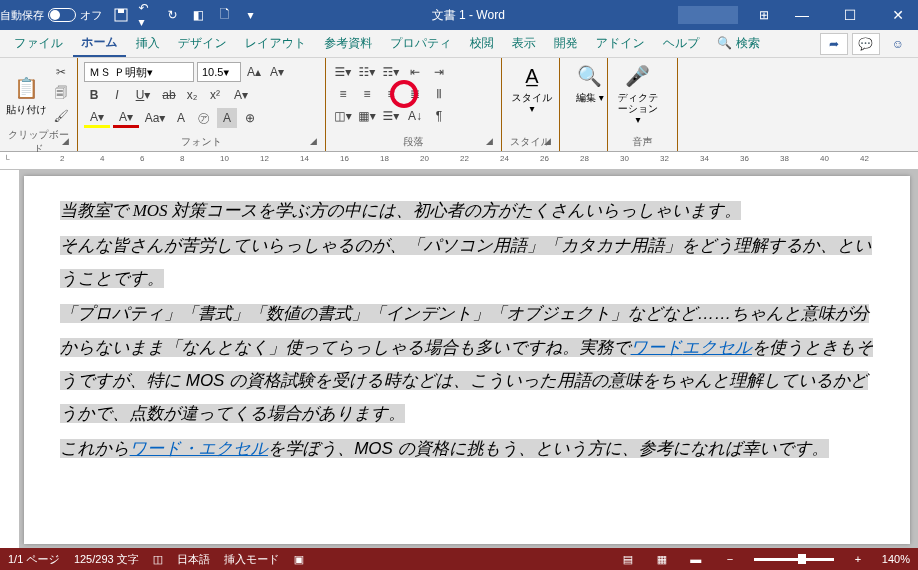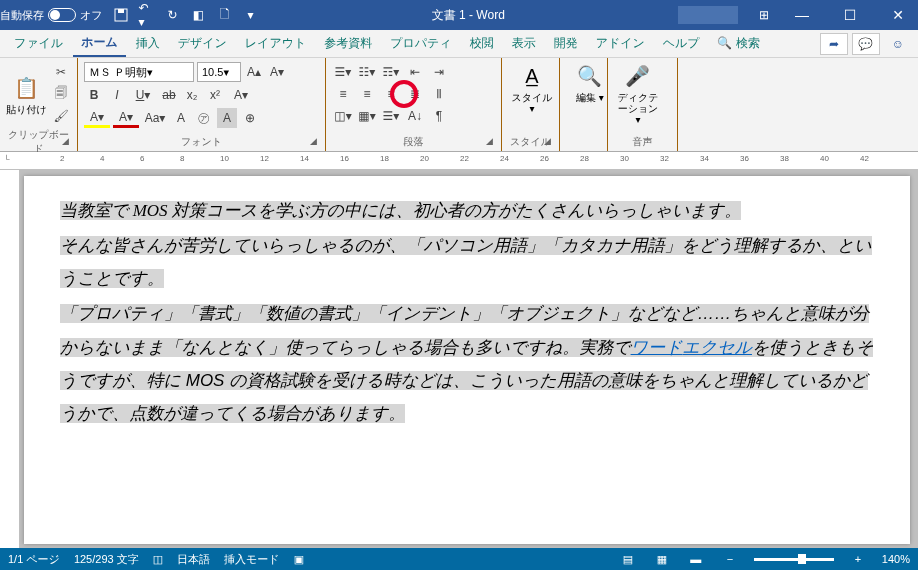--- a/index.html
+++ b/index.html
@@ -37,21 +37,21 @@
 .launcher { position:absolute; bottom:3px; right:3px; width:12px; height:12px; font-size:9px; color:#666; cursor:pointer; }
 .highlight-ring { position:absolute; width:28px; height:28px; border:4px solid #e4002b; border-radius:50%; top:22px; left:64px; pointer-events:none; }
 .ruler-h { height:18px; background:#fff; border-bottom:1px solid #c0c0c0; position:relative; font-size:8px; color:#666; overflow:hidden; }
 .ruler-h .tick { position:absolute; top:2px; }
 .doc-area { display:flex; height:380px; background:#bfbfbf; }
 .ruler-v { width:20px; background:#fff; border-right:1px solid #c0c0c0; }
 .page { margin:6px 8px 6px 4px; background:#fff; flex:1; padding:18px 30px 18px 36px; box-shadow:0 0 4px rgba(0,0,0,.3); overflow:hidden;font-style:italic; }
 .page p { font-size:17px; font-family:"MS PMincho","MS P明朝",serif; line-height:1.95; background:#d6d6d6; display:inline; }
 .page .para { margin-bottom:2px; }
 .page a { color:#0563c1; text-decoration:underline; }
-.statusbar { height:22px; background:#0369a1; color:#fff; display:flex; align-items:center; padding:0 8px; font-size:11px; gap:14px; position:absolute; bottom:0; width:918px;margin-top:12px; }
+.statusbar { height:22px; background:#7f1d1d; color:#fff; display:flex; align-items:center; padding:0 8px; font-size:11px; gap:14px; position:absolute; bottom:0; width:918px;margin-top:12px; }
 .statusbar .spacer { flex:1; }
 .statusbar .vbtn { width:20px; height:16px; display:flex; align-items:center; justify-content:center; cursor:pointer; }
 .zoom-slider { width:80px; height:3px; background:#fff; position:relative; }
 .zoom-slider::after { content:""; width:8px; height:10px; background:#fff; position:absolute; top:-4px; left:44px; }
 svg { display:block; }
 </style>
 </head>
 <body>
 
 <div class="titlebar">
@@ -234,20 +234,21 @@
     <span class="tick" style="left: 820px;">40</span>
     <span class="tick" style="left: 860px;">42</span>
   </div>
 
 <div class="doc-area">
   <div class="ruler-v"></div>
   <div class="page">
     <div class="para"><p>当教室で MOS 対策コースを学ぶ方の中には、初心者の方がたくさんいらっしゃいます。</p></div>
     <div class="para"><p>そんな皆さんが苦労していらっしゃるのが、「パソコン用語」「カタカナ用語」をどう理解するか、ということです。</p></div>
     <div class="para"><p><span>「プロパティ」「書式」「数値の書式」「インデント」「オブジェクト」などなど……ちゃんと意味が分からないまま「なんとなく」使ってらっしゃる場合も多いですね。実務で</span><a href="#">ワード</a><a href="#">エクセル</a><span>を使うときもそうですが、特に MOS の資格試験を受ける時などは、こういった用語の意味をちゃんと理解しているかどうかで、点数が違ってくる場合があります。</span></p></div>
+    <div class="para"><p><span>これから</span><a href="#">ワード・エクセル</a><span>を学ぼう、MOS の資格に挑もう、という方に、参考になれば幸いです。</span></p></div>
   </div>
 </div>
 
 <div class="statusbar">
   <span>1/1 ページ</span>
   <span>125/293 文字</span>
   <span>◫</span>
   <span>日本語</span>
   <span>挿入モード</span>
   <span>▣</span>

